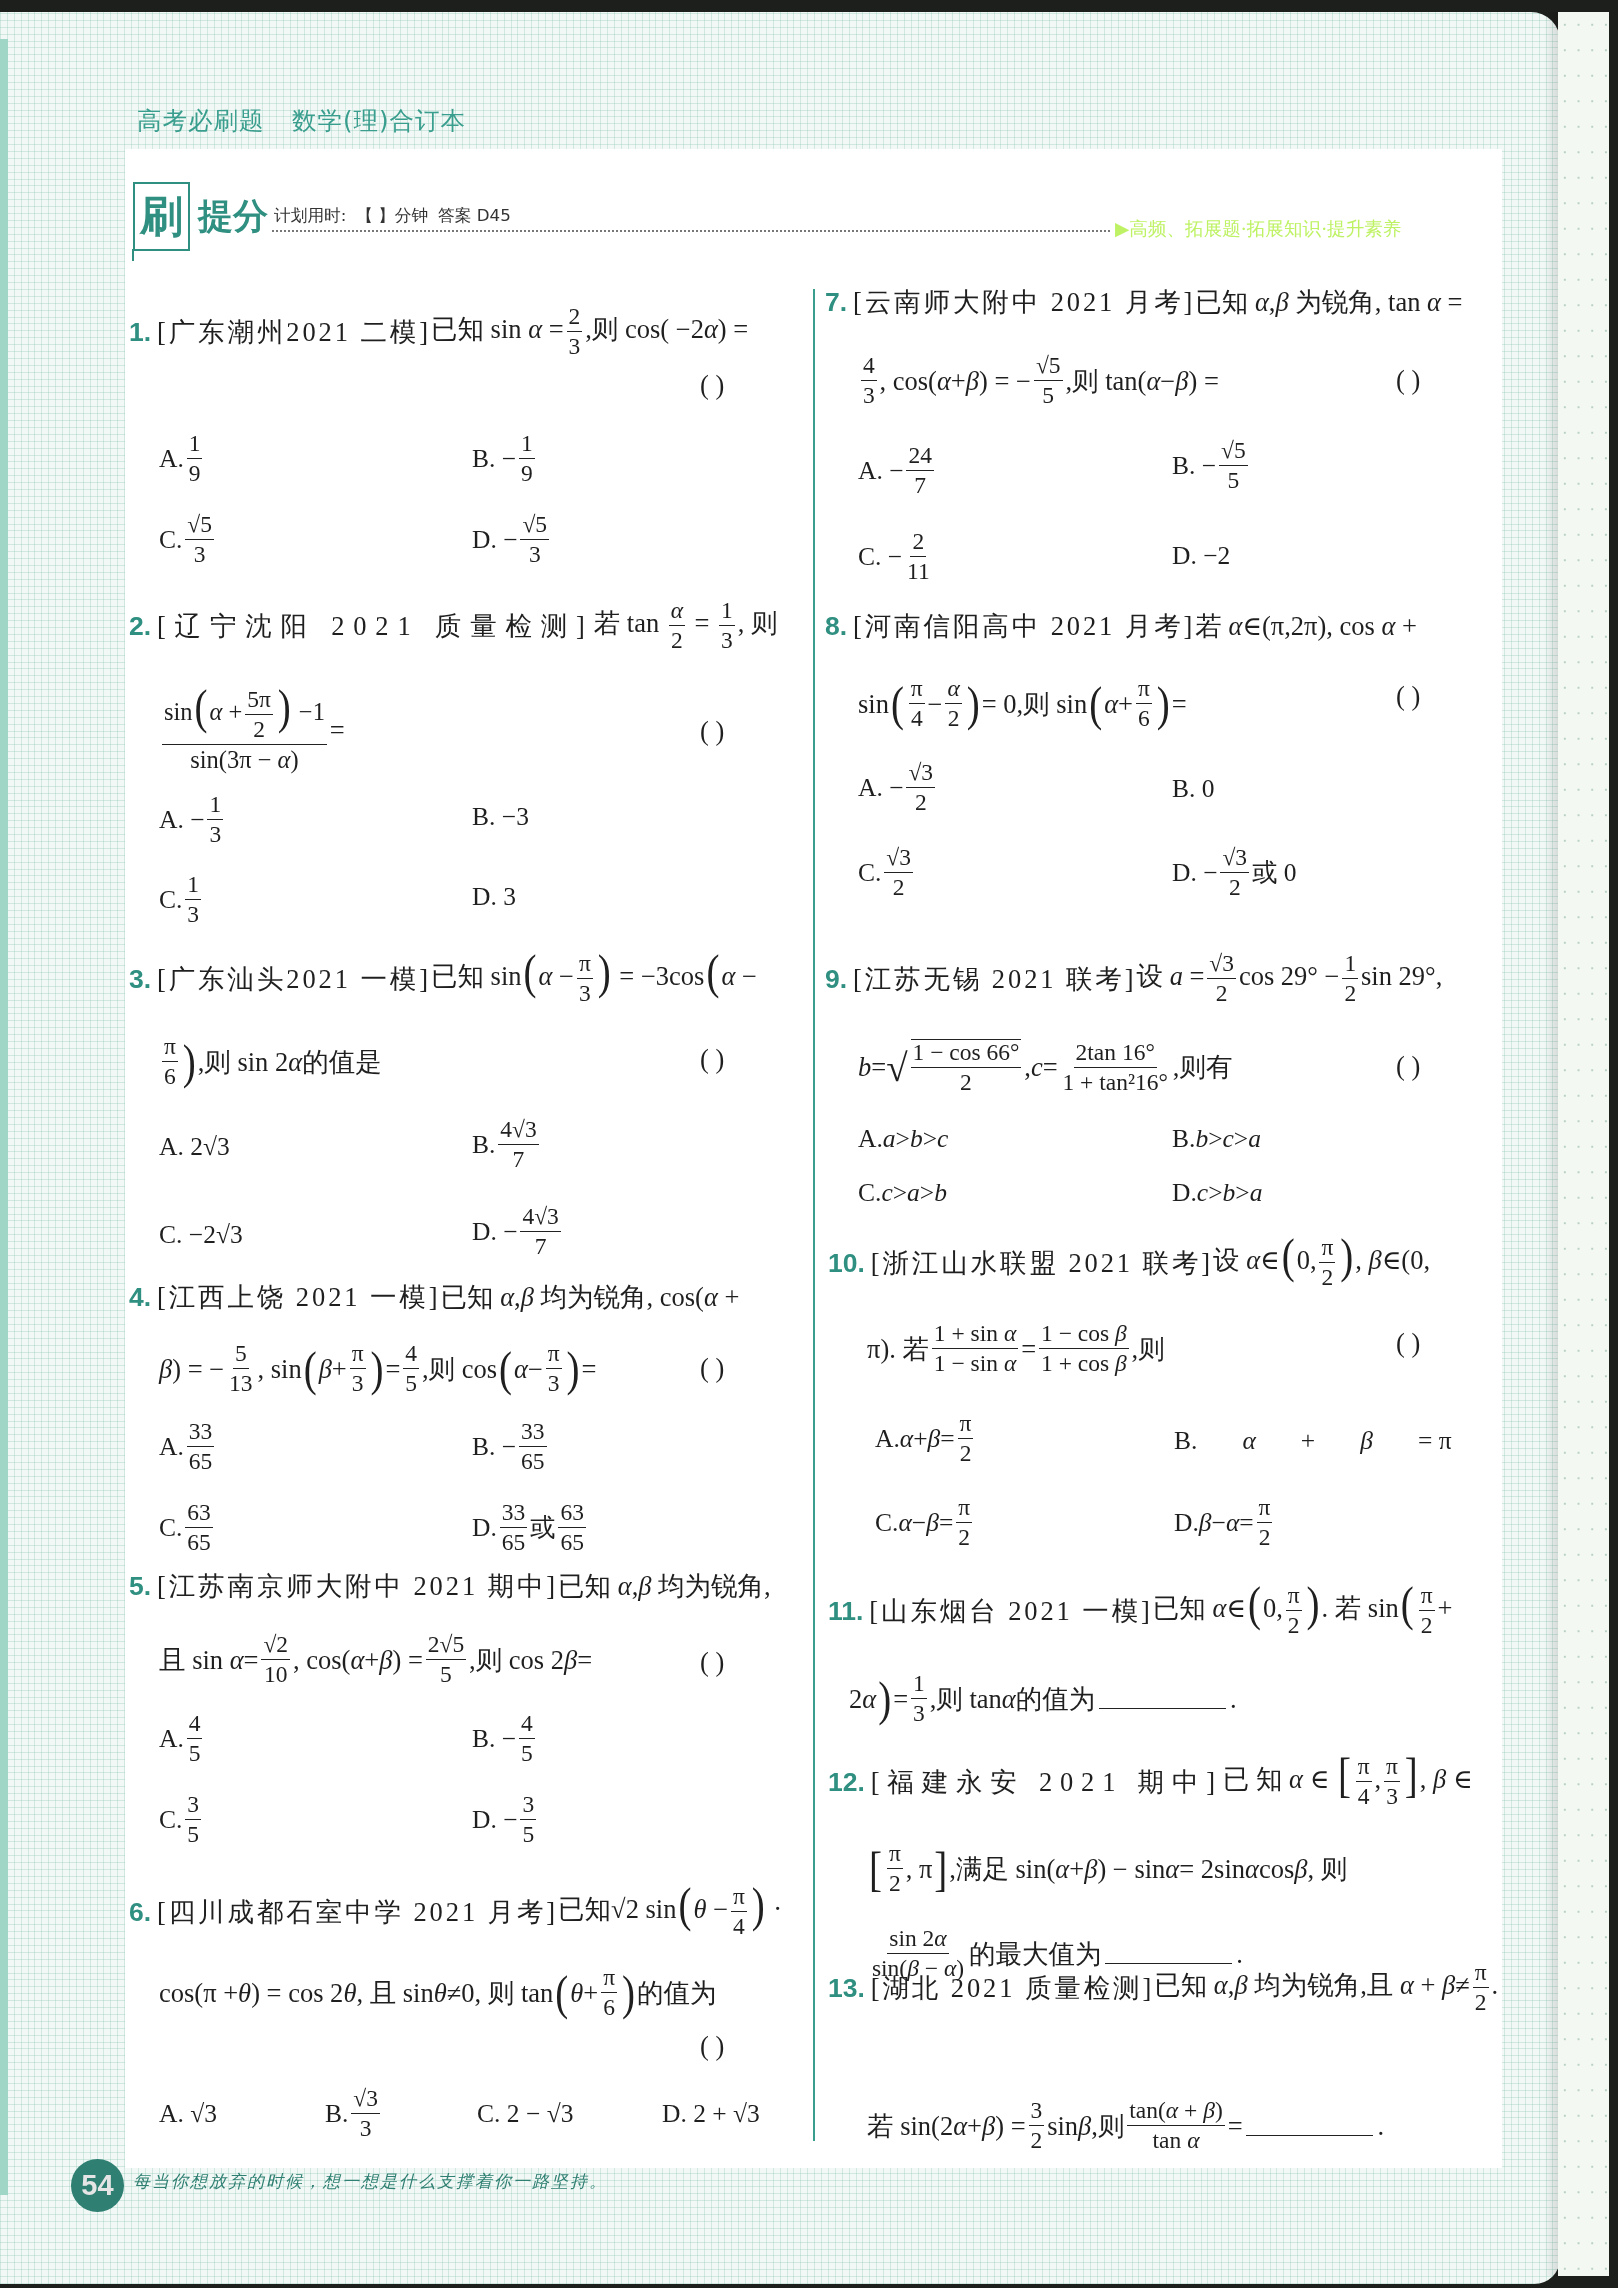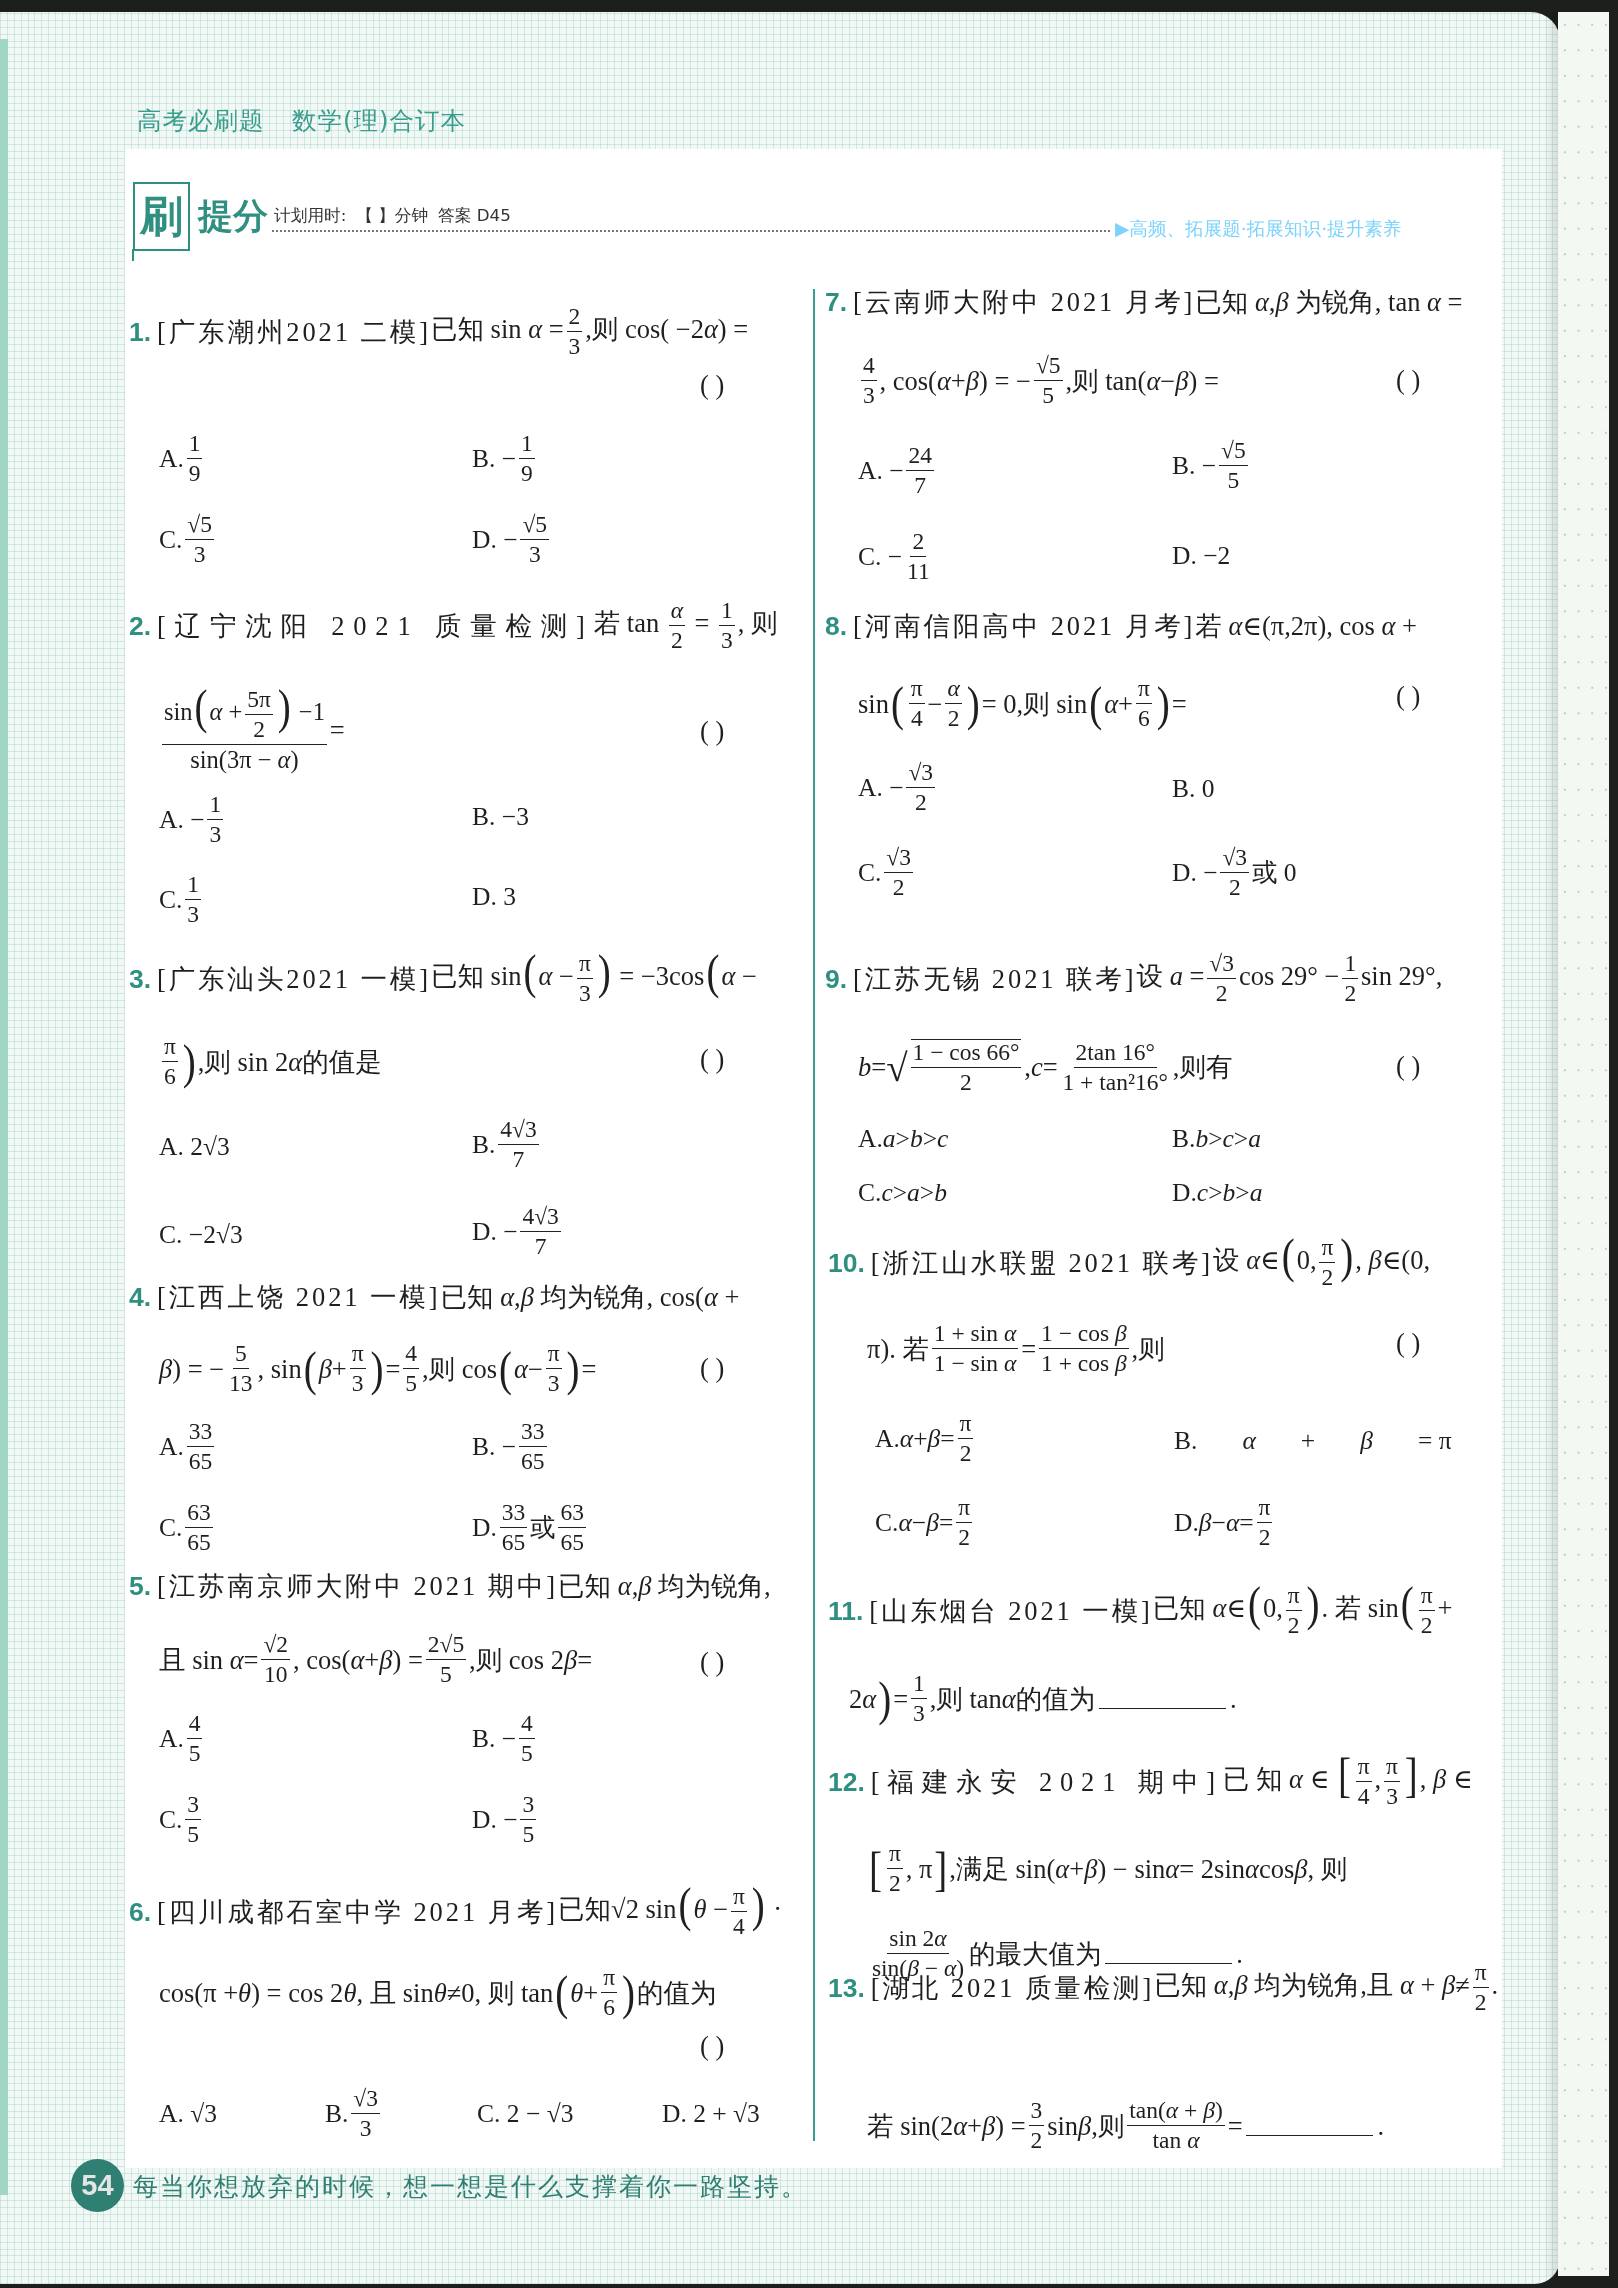--- a/index.html
+++ b/index.html
@@ -15,34 +15,34 @@
   .next-shadow{position:absolute;left:1544px;top:11.8px;width:21.6px;height:2264px;background:linear-gradient(90deg, rgba(0,0,0,0), rgba(0,0,0,.18));}
   .book-header{position:absolute;left:137px;top:104px;font-family:"DejaVu Sans",sans-serif;font-size:24.5px;color:#3a9e8e;letter-spacing:1px;white-space:nowrap;}
   .book-header .sub{margin-left:27.4px;}
   .panel{position:absolute;left:125px;top:149px;width:1377px;height:2019px;background:#ffffff;}
   .sec-logo{position:absolute;left:133px;top:182px;width:57px;height:69px;border:2.9px solid #2f8f80;box-sizing:border-box;display:flex;align-items:center;justify-content:center;font-family:"DejaVu Sans",sans-serif;font-weight:bold;font-size:43px;color:#2f8f80;}
   .sec-logo:after{content:"";position:absolute;left:-2.9px;bottom:-11.8px;width:9.8px;height:11.8px;border-left:2.9px solid #2f8f80;}
   .sec-title{position:absolute;left:198px;top:193px;font-family:"DejaVu Serif",serif;font-weight:bold;font-size:35px;color:#2f8f80;}
   .sec-meta{position:absolute;left:274px;top:204px;font-family:"DejaVu Sans",sans-serif;font-size:16.7px;color:#333;white-space:nowrap;}
   .sec-meta span{margin-right:9.8px;}
   .dots{position:absolute;left:272px;top:230px;width:838px;border-top:2px dotted #777;}
-  .sec-tagline{position:absolute;left:1115px;top:216px;font-family:"DejaVu Serif",serif;font-size:18.6px;color:#7dd3fc;white-space:nowrap;}
+  .sec-tagline{position:absolute;left:1115px;top:216px;font-family:"DejaVu Serif",serif;font-size:18.6px;color:#bef264;white-space:nowrap;}
   .divider{position:absolute;left:813px;top:289px;width:2px;height:1852px;background:#3a9e8e;}
   .line{position:absolute;white-space:nowrap;font-size:26.5px;line-height:1;display:flex;align-items:center;}
   .num{font-family:"Liberation Sans",sans-serif;font-weight:bold;color:#2f8f80;font-size:26.5px;margin-right:5.9px;}
   .src{letter-spacing:2.9px;}
   .paren{position:absolute;font-size:26.5px;white-space:nowrap;}
   .opt{position:absolute;white-space:nowrap;font-size:25.5px;display:flex;align-items:center;}
   .frac{display:inline-flex;flex-direction:column;align-items:center;vertical-align:middle;margin:0 2.9px;font-size:23.5px;line-height:1.08;}
   .frac .n{padding:0 2px 2px;border-bottom:1.5px solid #222;}
   .frac .d{padding:2px 2px 0;}
   .blank{display:inline-block;width:127px;border-bottom:1.5px solid #222;margin:0 3.9px;height:19.6px;}
   .big{font-size:39px;font-weight:200;transform:scaleY(1.25);display:inline-block;margin:0 2px;}
   .footer-badge{position:absolute;left:71px;top:2159px;width:53px;height:53px;border-radius:50%;background:#2f7f72;color:#e5e5e5;font-family:"Liberation Sans",sans-serif;font-weight:bold;font-size:29px;display:flex;align-items:center;justify-content:center;}
-  .footer-quote{position:absolute;left:133px;top:2170px;font-family:"DejaVu Serif",serif;font-size:25px;color:#2f7f72;letter-spacing:2px;white-space:nowrap;}
+  .footer-quote{position:absolute;left:133px;top:2170px;font-family:"DejaVu Serif",serif;font-style:italic;font-size:17px;color:#2f7f72;letter-spacing:2px;white-space:nowrap;}
 </style>
 </head>
 <body>
 
 <div class="page"></div>
 <div class="page-edge"></div>
 <div class="next-shadow"></div>
 <div class="next-page"></div>
 
 <div class="book-header">

